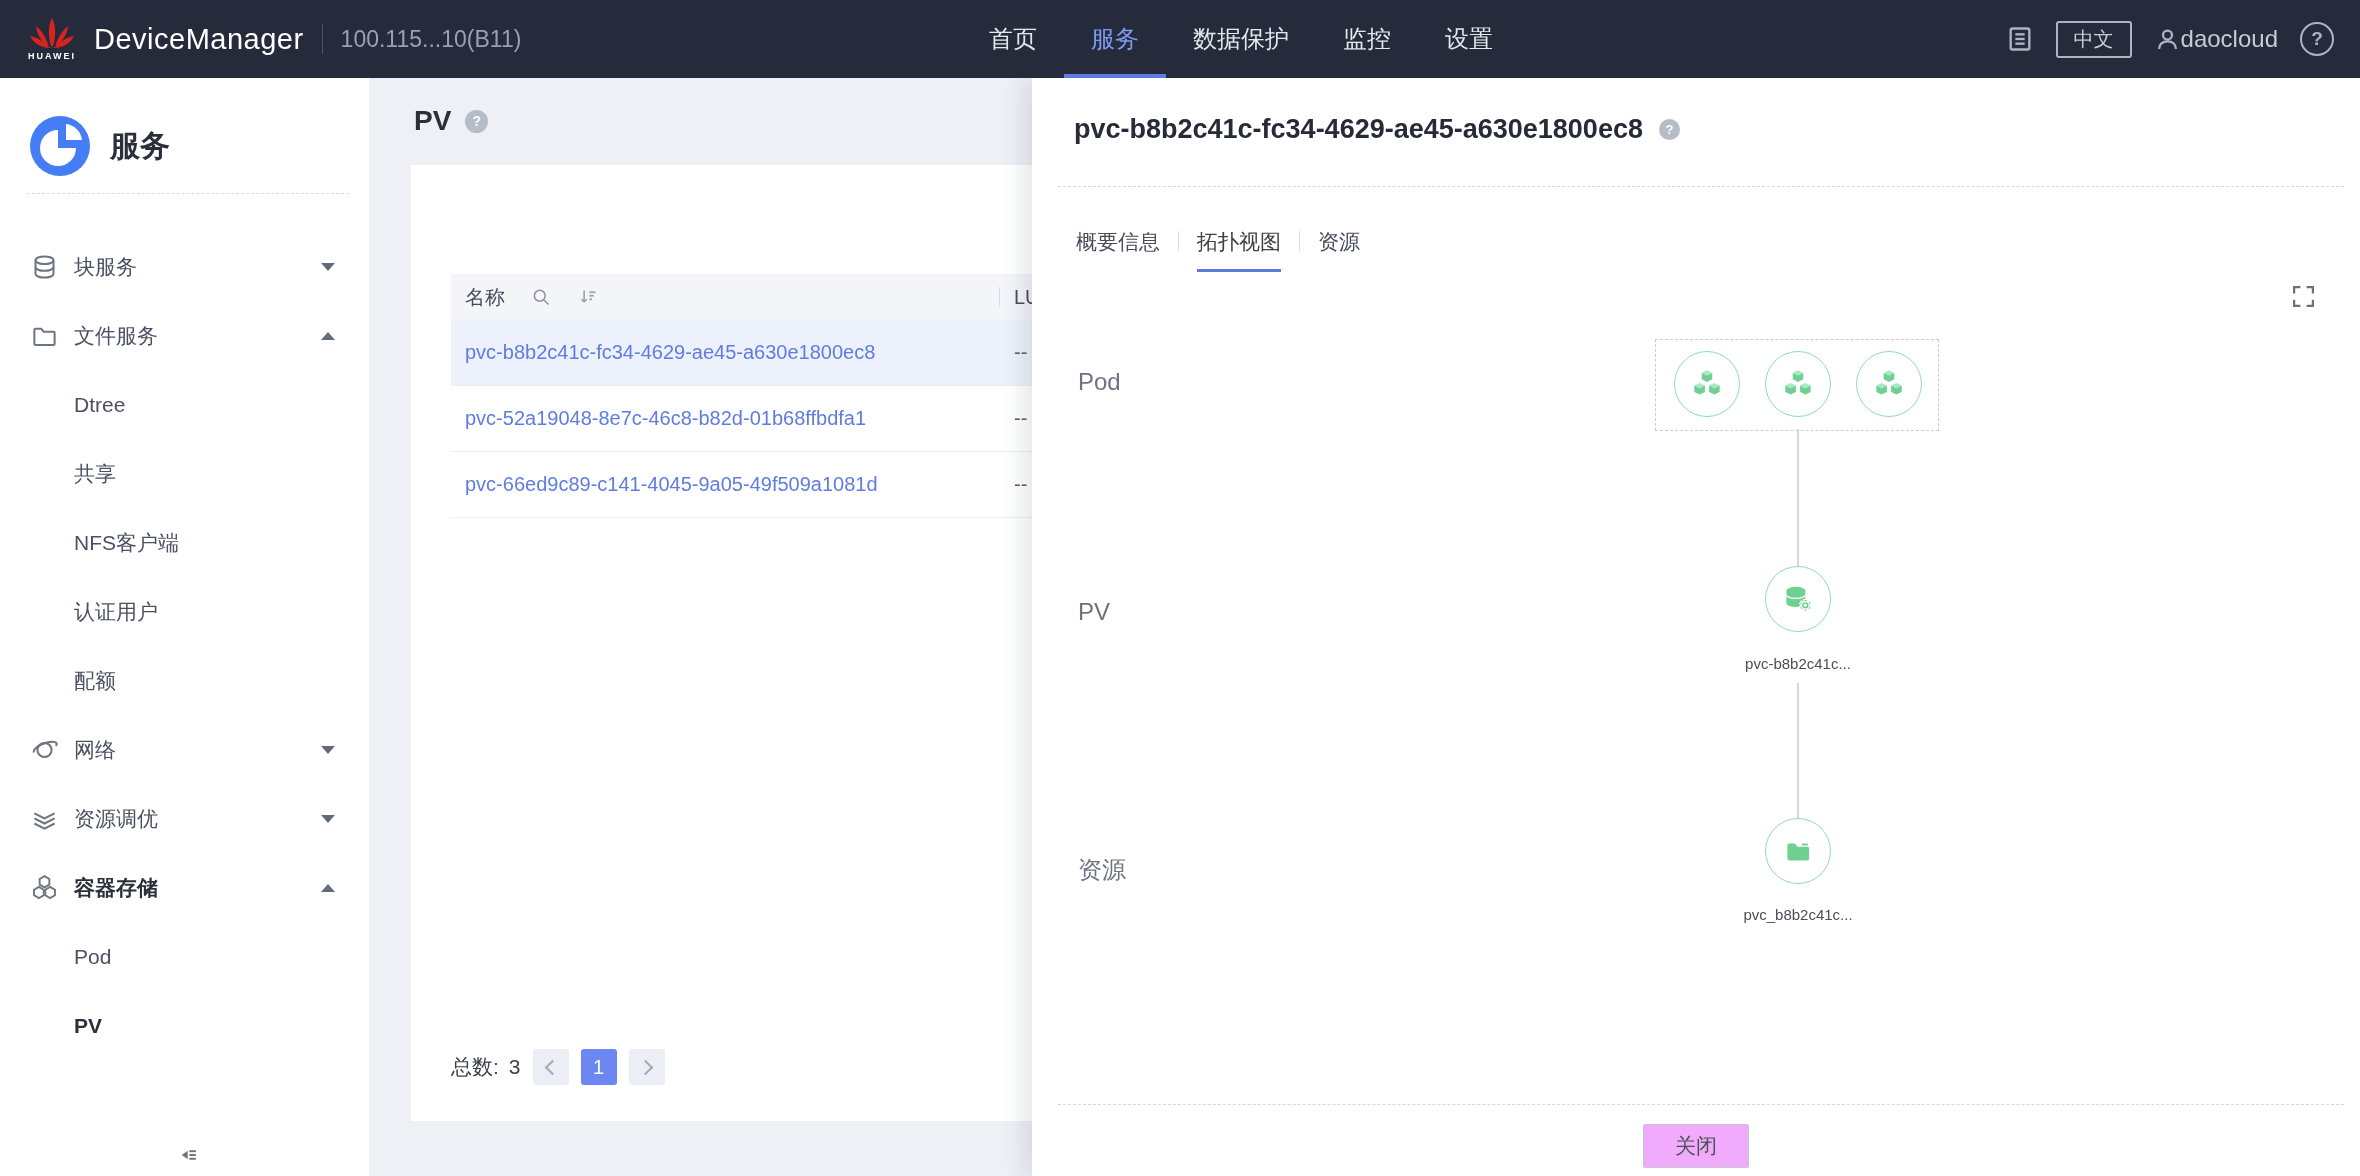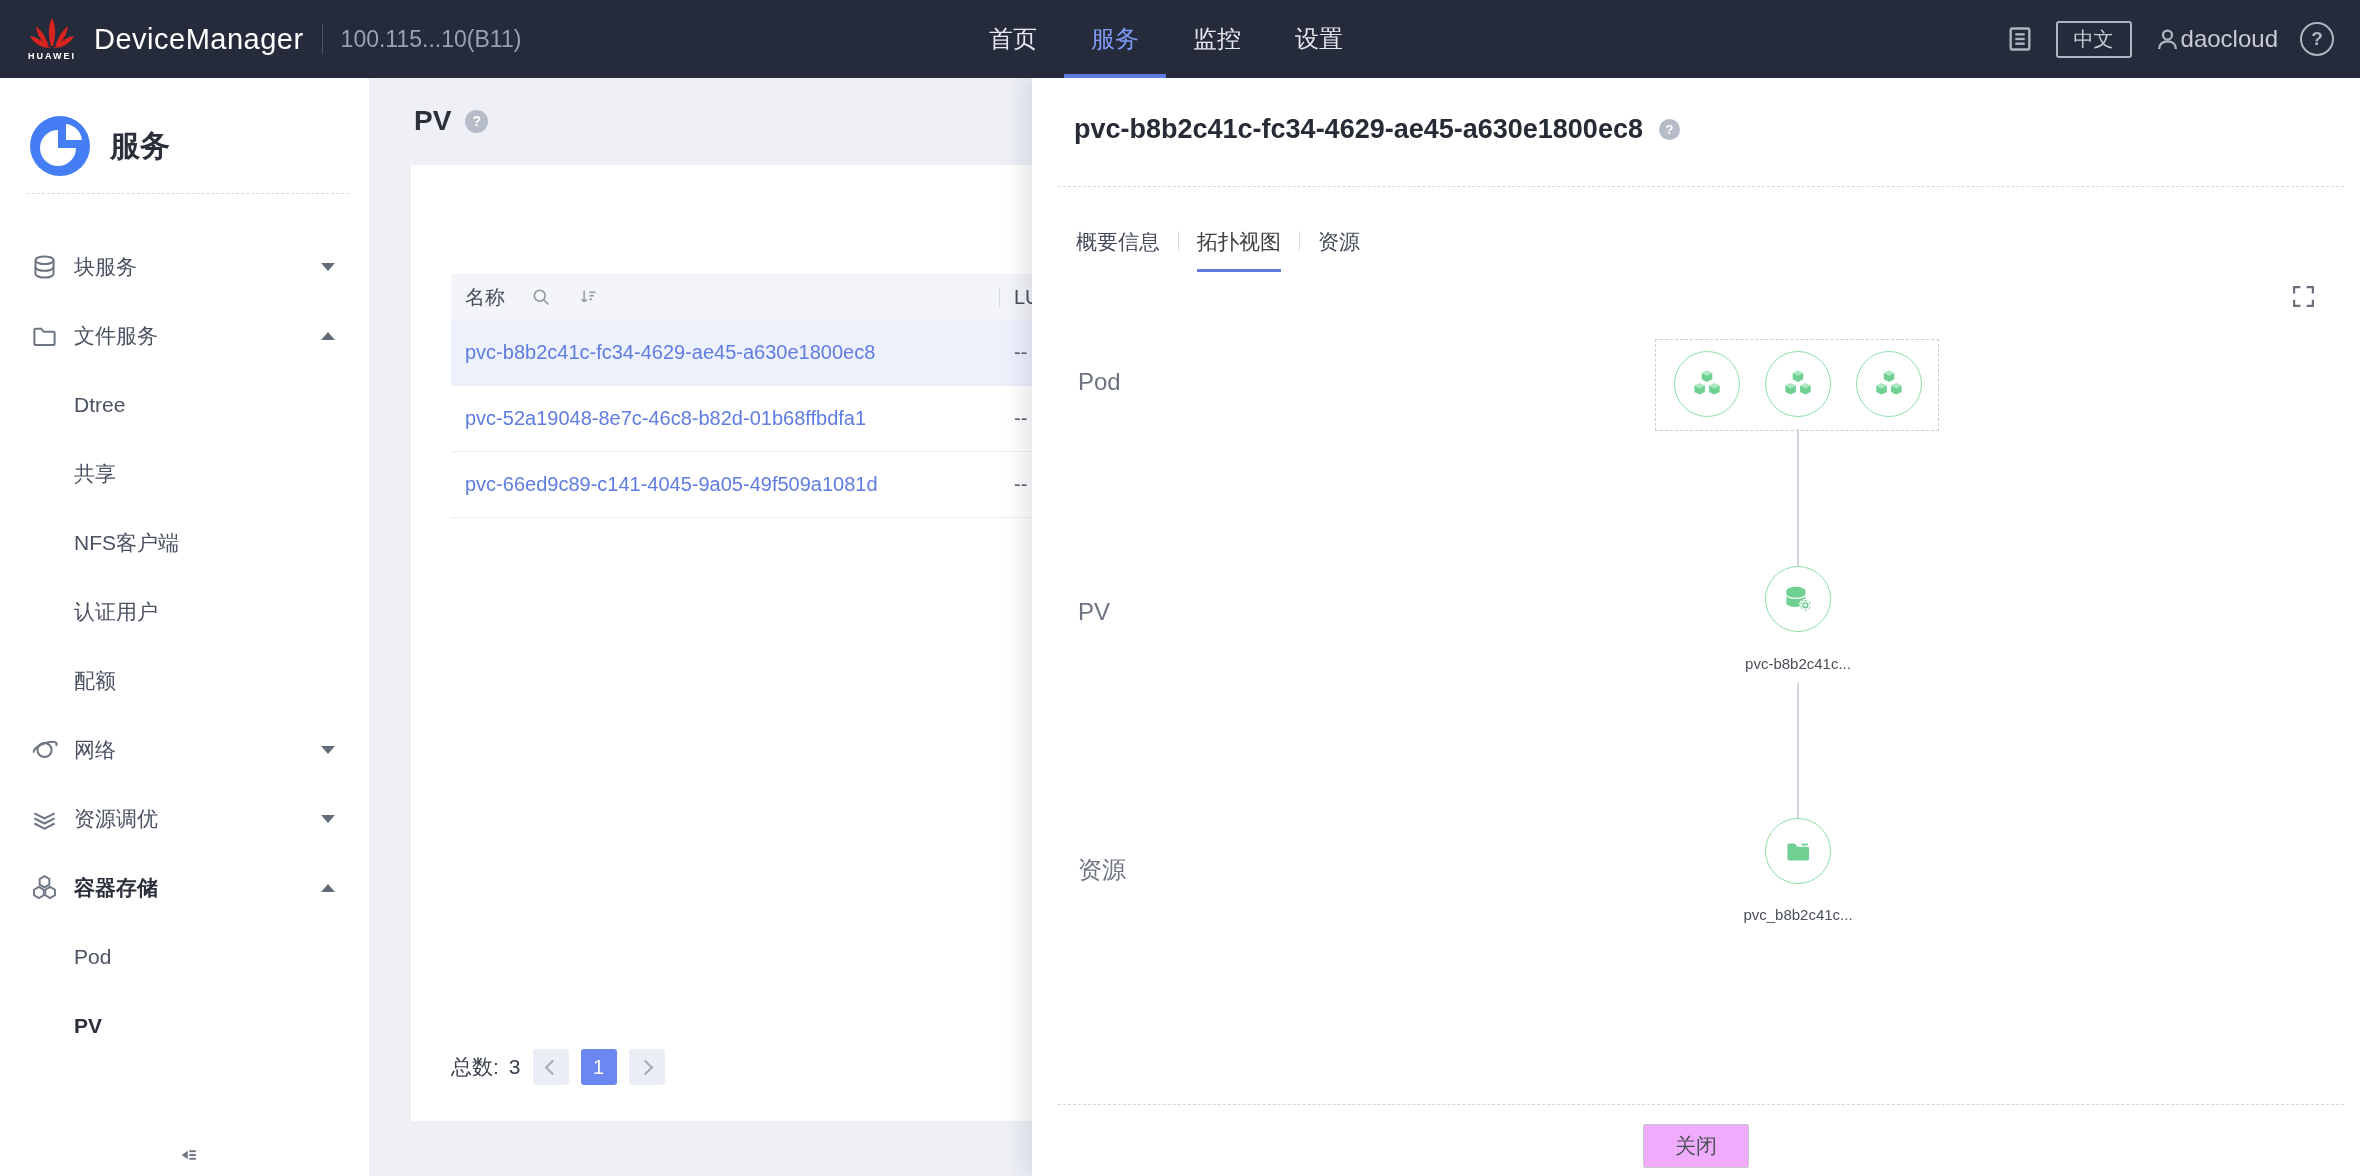--- a/index.html
+++ b/index.html
@@ -103,20 +103,21 @@
     </svg>
     <div class="huawei-word">HUAWEI</div>
   </div>
   <div class="brand">DeviceManager</div>
   <div class="top-sep"></div>
   <div class="device-id">100.115...10(B11)</div>
 
   <div class="topnav">
     <div class="nav-item">首页</div>
     <div class="nav-item active">服务</div>
+    <div class="nav-item">数据保护</div>
     <div class="nav-item">监控</div>
     <div class="nav-item">设置</div>
   </div>
 
   <div class="top-right">
     <svg width="28" height="28" viewBox="0 0 24 24" style="cursor:pointer">
       <rect x="4" y="3" width="16" height="18" rx="1.5" fill="none" stroke="#aeb4c2" stroke-width="2"></rect>
       <line x1="8" y1="8" x2="16" y2="8" stroke="#aeb4c2" stroke-width="2"></line>
       <line x1="8" y1="12" x2="16" y2="12" stroke="#aeb4c2" stroke-width="2"></line>
       <line x1="8" y1="16" x2="16" y2="16" stroke="#aeb4c2" stroke-width="2"></line>

